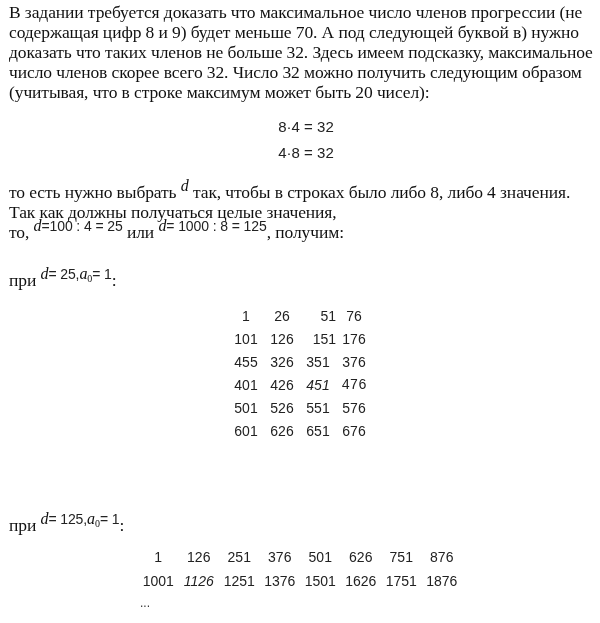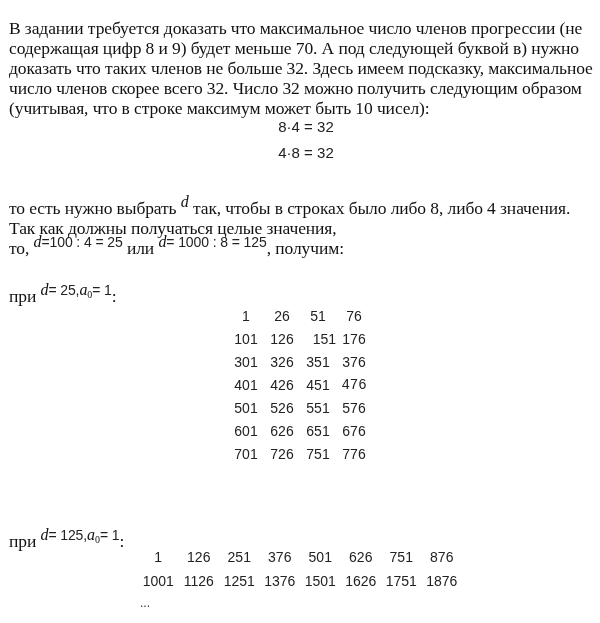--- a/index.html
+++ b/index.html
@@ -2,21 +2,21 @@
 <html><head>
   <meta charset="utf-8">
   <style>
     html, body { margin: 0; padding: 0; background: #ffffff; }
     body {
       width: 600px; height: 623px; position: relative; overflow: hidden;
       font-family: "Liberation Serif", serif; color: #111111;
     }
     .para {
       position: absolute; left: 9px; width: 590px;
-      font-size: 17.5px; line-height: 20px; letter-spacing: -0.1px; margin-top: 16px;
+      font-size: 17.5px; line-height: 20px; letter-spacing: -0.1px;
     }
     .math {
       font-family: "Liberation Sans", sans-serif; font-size: 14px; color: #222;
     }
     .mi { font-family: "Liberation Serif", serif; font-style: italic; font-size: 16px; }
     .sup { position: relative; top: -7px; }
     .sub { font-size: 10px; position: relative; top: 3px; }
     .eq {
       position: absolute; left: 0; width: 600px; text-align: center;
       font-family: "Liberation Sans", sans-serif; font-size: 15px; color: #222; padding-left: 6px;
@@ -29,21 +29,21 @@
     .ellipsis { position: absolute; font-family: "Liberation Sans", sans-serif; font-size: 12px; color: #333; }
   </style>
 </head>
 <body>
 
 <div>
   <div class="para" style="top:2px">В задании требуется доказать что максимальное число членов прогрессии (не</div>
   <div class="para" style="top:22px">содержащая цифр 8 и 9) будет меньше 70. А под следующей буквой в) нужно</div>
   <div class="para" style="top:42px">доказать что таких членов не больше 32. Здесь имеем подсказку, максимальное</div>
   <div class="para" style="top:62px">число членов скорее всего 32. Число 32 можно получить следующим образом</div>
-  <div class="para" style="top:82px">(учитывая, что в строке максимум может быть 10 чисел):</div>
+  <div class="para" style="top:82px">(учитывая, что в строке максимум может быть 20 чисел):</div>
 </div>
 
 <div class="eq" style="top:118px">8·4 = 32</div>
 <div class="eq" style="top:144px">4·8 = 32</div>
 
 <div class="para" style="top:182px">
   <span>то есть нужно выбрать</span>
   <span class="mi sup">d</span>
   <span>так, чтобы в строках было либо 8, либо 4 значения.</span>
 </div>
@@ -58,58 +58,52 @@
 <div class="para" style="top:270px">
   <span>при</span>
   <span class="sup"><span class="mi">d</span><span class="math">= 25,</span><span class="mi">a</span><span class="sub">0</span><span class="math">= 1</span></span><span>:</span>
 </div>
 
 <table class="grid" style="left:228px; top:304px;">
   <tbody id="t1">
       <tr>
         <td style="width: 36px; height: 23px;">1</td>
         <td style="width: 36px; height: 23px;">26</td>
-        <td style="width: 36px; height: 23px;">51</td>
+        <td style="width: 36px; height: 23px; text-align: right;">51</td>
         <td style="width: 36px; height: 23px;">76</td>
       </tr>
       <tr>
         <td style="width: 36px; height: 23px;">101</td>
         <td style="width: 36px; height: 23px;">126</td>
         <td style="width: 36px; height: 23px; text-align: right;">151</td>
         <td style="width: 36px; height: 23px;">176</td>
       </tr>
       <tr>
-        <td style="width: 36px; height: 23px;">301</td>
+        <td style="width: 36px; height: 23px;">455</td>
         <td style="width: 36px; height: 23px;">326</td>
         <td style="width: 36px; height: 23px;">351</td>
         <td style="width: 36px; height: 23px;">376</td>
       </tr>
       <tr>
         <td style="width: 36px; height: 23px;">401</td>
         <td style="width: 36px; height: 23px;">426</td>
-        <td style="width: 36px; height: 23px;">451</td>
+        <td style="width: 36px; height: 23px; font-style: italic;">451</td>
         <td style="width: 36px; height: 23px; font-family: Liberation Mono, monospace;">476</td>
       </tr>
       <tr>
         <td style="width: 36px; height: 23px;">501</td>
         <td style="width: 36px; height: 23px;">526</td>
         <td style="width: 36px; height: 23px;">551</td>
         <td style="width: 36px; height: 23px;">576</td>
       </tr>
       <tr>
         <td style="width: 36px; height: 23px; margin-left: 27px;">601</td>
         <td style="width: 36px; height: 23px;">626</td>
         <td style="width: 36px; height: 23px;">651</td>
         <td style="width: 36px; height: 23px;">676</td>
-      </tr>
-      <tr>
-        <td style="width: 36px; height: 23px;">701</td>
-        <td style="width: 36px; height: 23px;">726</td>
-        <td style="width: 36px; height: 23px;">751</td>
-        <td style="width: 36px; height: 23px;">776</td>
       </tr>
     </tbody>
 </table>
 
 <div class="para" style="top:515px">
   <span>при</span>
   <span class="sup"><span class="mi">d</span><span class="math">= 125,</span><span class="mi">a</span><span class="sub">0</span><span class="math">= 1</span></span><span>:</span>
 </div>
 
 <table class="grid" style="left:138px; top:545px;">
@@ -119,21 +113,21 @@
         <td style="width: 40.5px; height: 24px;">126</td>
         <td style="width: 40.5px; height: 24px;">251</td>
         <td style="width: 40.5px; height: 24px;">376</td>
         <td style="width: 40.5px; height: 24px;">501</td>
         <td style="width: 40.5px; height: 24px;">626</td>
         <td style="width: 40.5px; height: 24px;">751</td>
         <td style="width: 40.5px; height: 24px;">876</td>
       </tr>
       <tr>
         <td style="width: 40.5px; height: 24px;">1001</td>
-        <td style="width: 40.5px; height: 24px;">1126</td>
+        <td style="width: 40.5px; height: 24px; font-style: italic;">1126</td>
         <td style="width: 40.5px; height: 24px;">1251</td>
         <td style="width: 40.5px; height: 24px;">1376</td>
         <td style="width: 40.5px; height: 24px;">1501</td>
         <td style="width: 40.5px; height: 24px;">1626</td>
         <td style="width: 40.5px; height: 24px; margin-left: 38px;">1751</td>
         <td style="width: 40.5px; height: 24px;">1876</td>
       </tr>
     </tbody>
 </table>
 <div class="ellipsis" style="left:140px; top:596px;">...</div>

